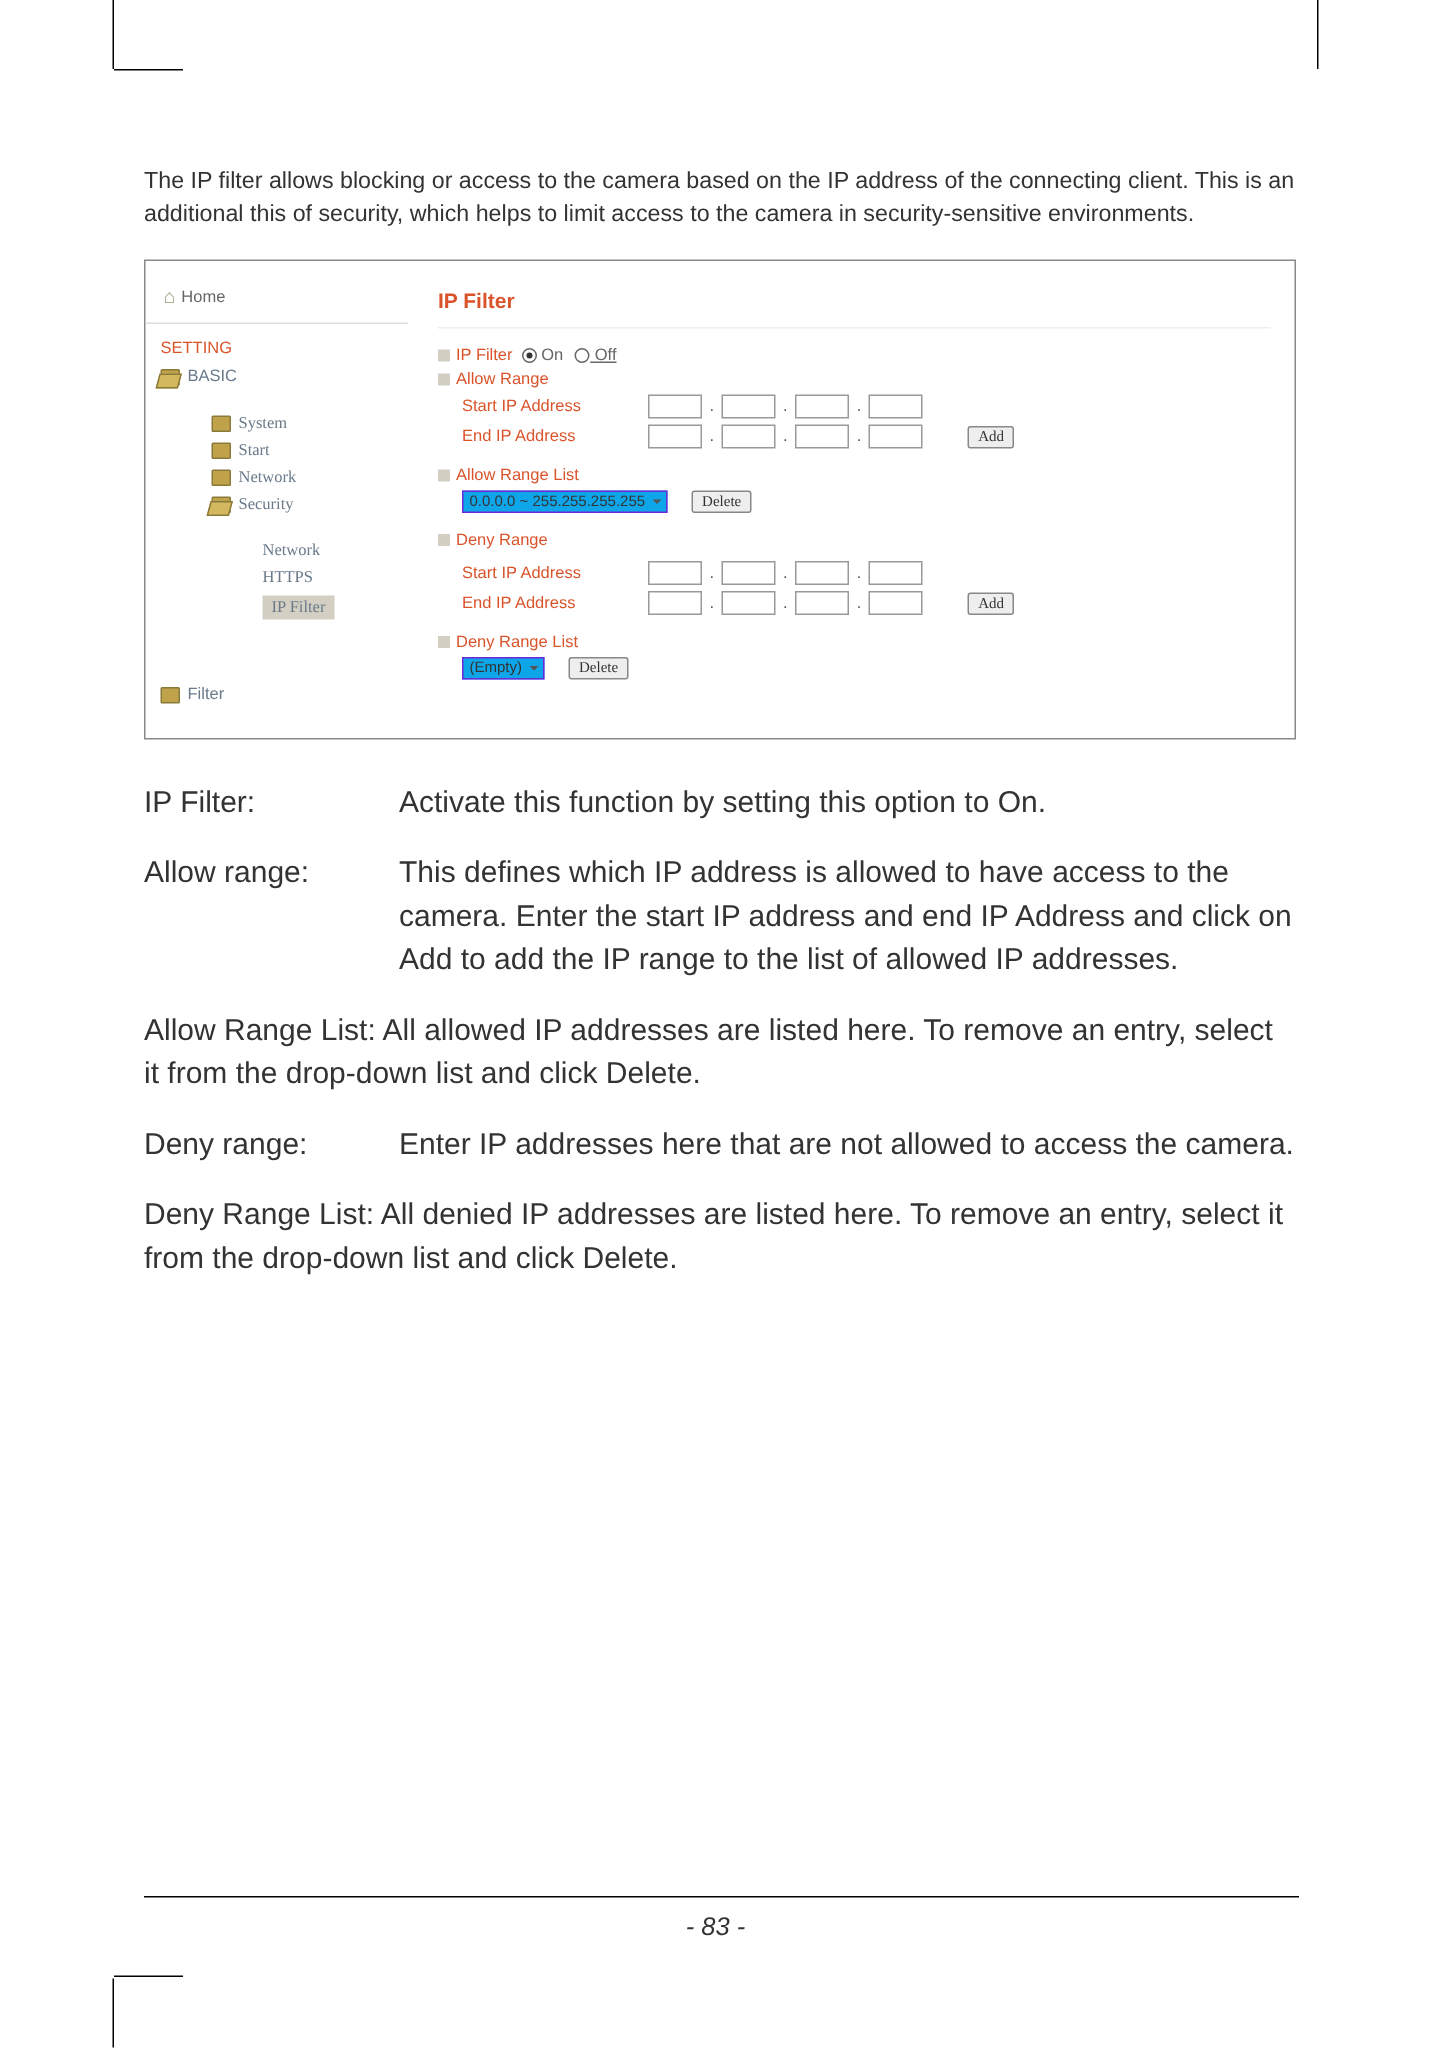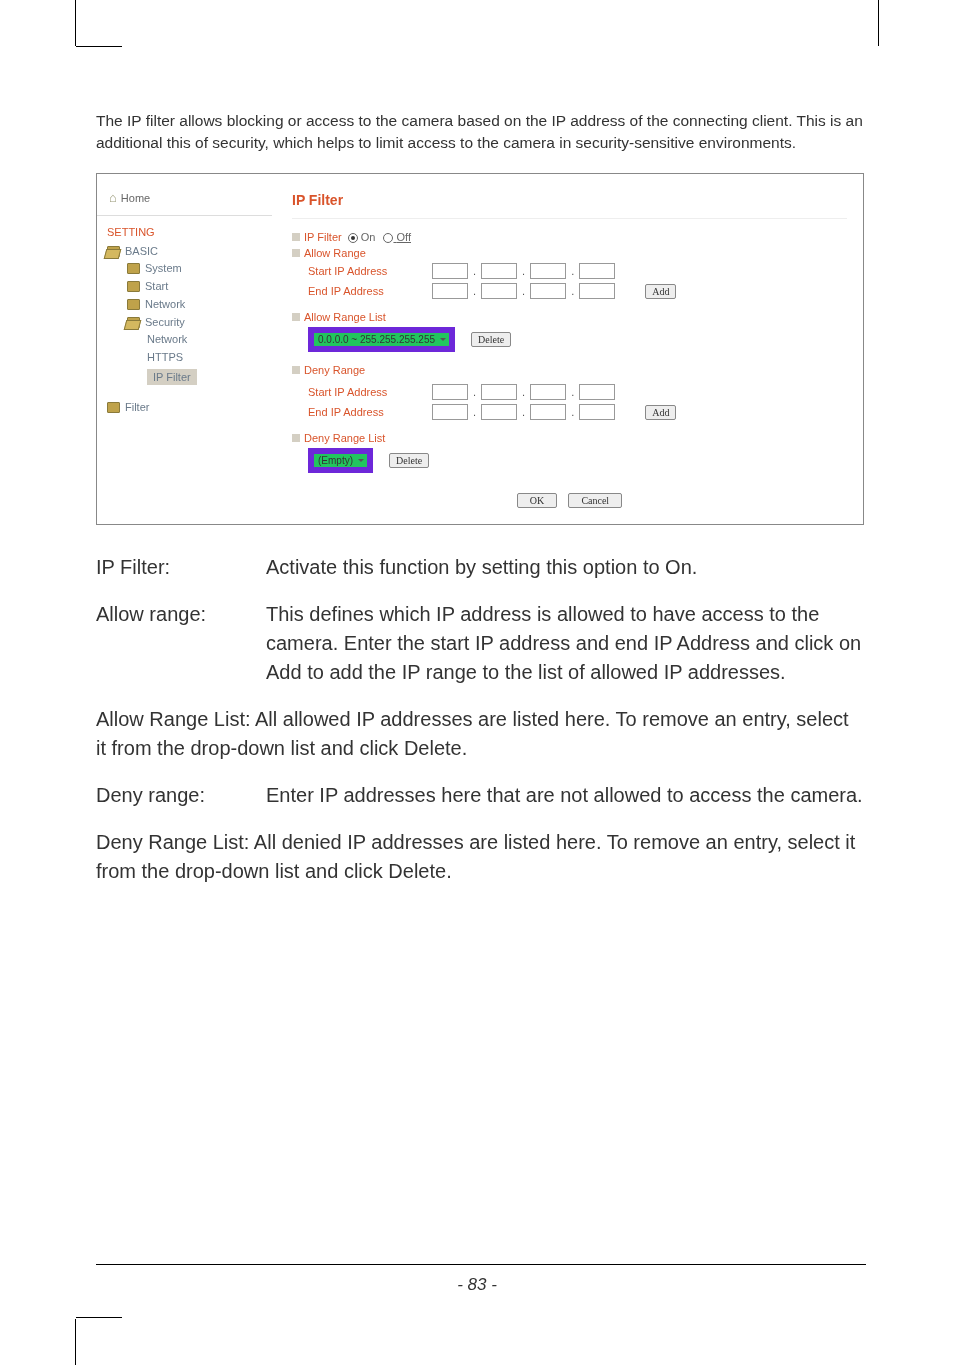--- a/index.html
+++ b/index.html
@@ -88,21 +88,21 @@
     border-bottom: 1px solid #ddd;
   }
   .home-link .hicon { color: #997; font-size: 13px; }
   .setting-hdr {
     color: #d9542b;
     font-size: 11px;
     padding: 10px 0 4px 10px;
   }
   ul.tree { list-style: none; margin: 0; padding: 0; }
   ul.tree > li { padding: 3px 0 3px 10px; }
-  ul.tree ul { list-style: none; margin: 2px; padding: 0 0 0 18px; }
+  ul.tree ul { list-style: none; margin: 16px; padding: 0 0 0 18px; font-family: Liberation Serif, serif; }
   ul.tree ul li { padding: 3px 0; }
   ul.tree ul ul { padding-left: 18px; }
   .node { display: flex; align-items: center; gap: 5px; color: #6a7a8a; }
   .folder-open, .folder-closed {
     width: 13px; height: 11px; display: inline-block; position: relative;
   }
   .folder-open::before, .folder-closed::before {
     content: ""; position: absolute; inset: 0;
     background: #bfa24a;
     border: 1px solid #8a7a3a;
@@ -142,21 +142,21 @@
   .ipgroup input {
     width: 36px; height: 16px; border: 1px solid #999; font-size: 10px;
   }
   .ipgroup .dot { color: #555; padding: 0 1px; font-size: 11px; }
   .btn {
     border: 1px solid #888; background: #eee; font-size: 10px;
     padding: 1px 6px; font-family: Tahoma; color: #333;
     border-radius: 2px;
   }
   .select {
-    border: 6px solid #6d28d9; background: #22c55e; font-size: 10px;
+    border: 1px solid #6d28d9; background: #0ea5e9; font-size: 10px;
     padding: 1px 14px 1px 4px; color: #333; position: relative;
     display: inline-block;
   }
   .select::after {
     content: ""; position: absolute; right: 3px; top: 5px;
     border: 3px solid transparent; border-top-color: #555;
   }
   .radio { width: 10px; height: 10px; border: 1px solid #666; border-radius: 50%; display: inline-block; vertical-align: middle; position: relative; }
   .radio.on::after { content: ""; position: absolute; inset: 2px; background: #333; border-radius: 50%; }
   .center-btns { text-align: center; margin-top: 12px; padding-top: 8px; }
@@ -351,24 +351,20 @@
             <span class="section-label">
               <span class="sq"></span>
               <span>Deny Range List</span>
             </span>
           </div>
         <div class="row" style="padding-left:16px;">
           <span class="select">(Empty)</span>
           <button class="btn" style="margin-left:16px;">Delete</button>
         </div>
 
-        <div class="center-btns">
-          <button class="btn">OK</button>
-          <button class="btn">Cancel</button>
-        </div>
       </div>
     </div>
 
     <div class="defs">
       <div class="def">
         <div class="def-term">IP Filter:</div>
         <div class="def-body">Activate this function by setting this option to On.</div>
       </div>
       <div class="def">
         <div class="def-term">Allow range:</div>

